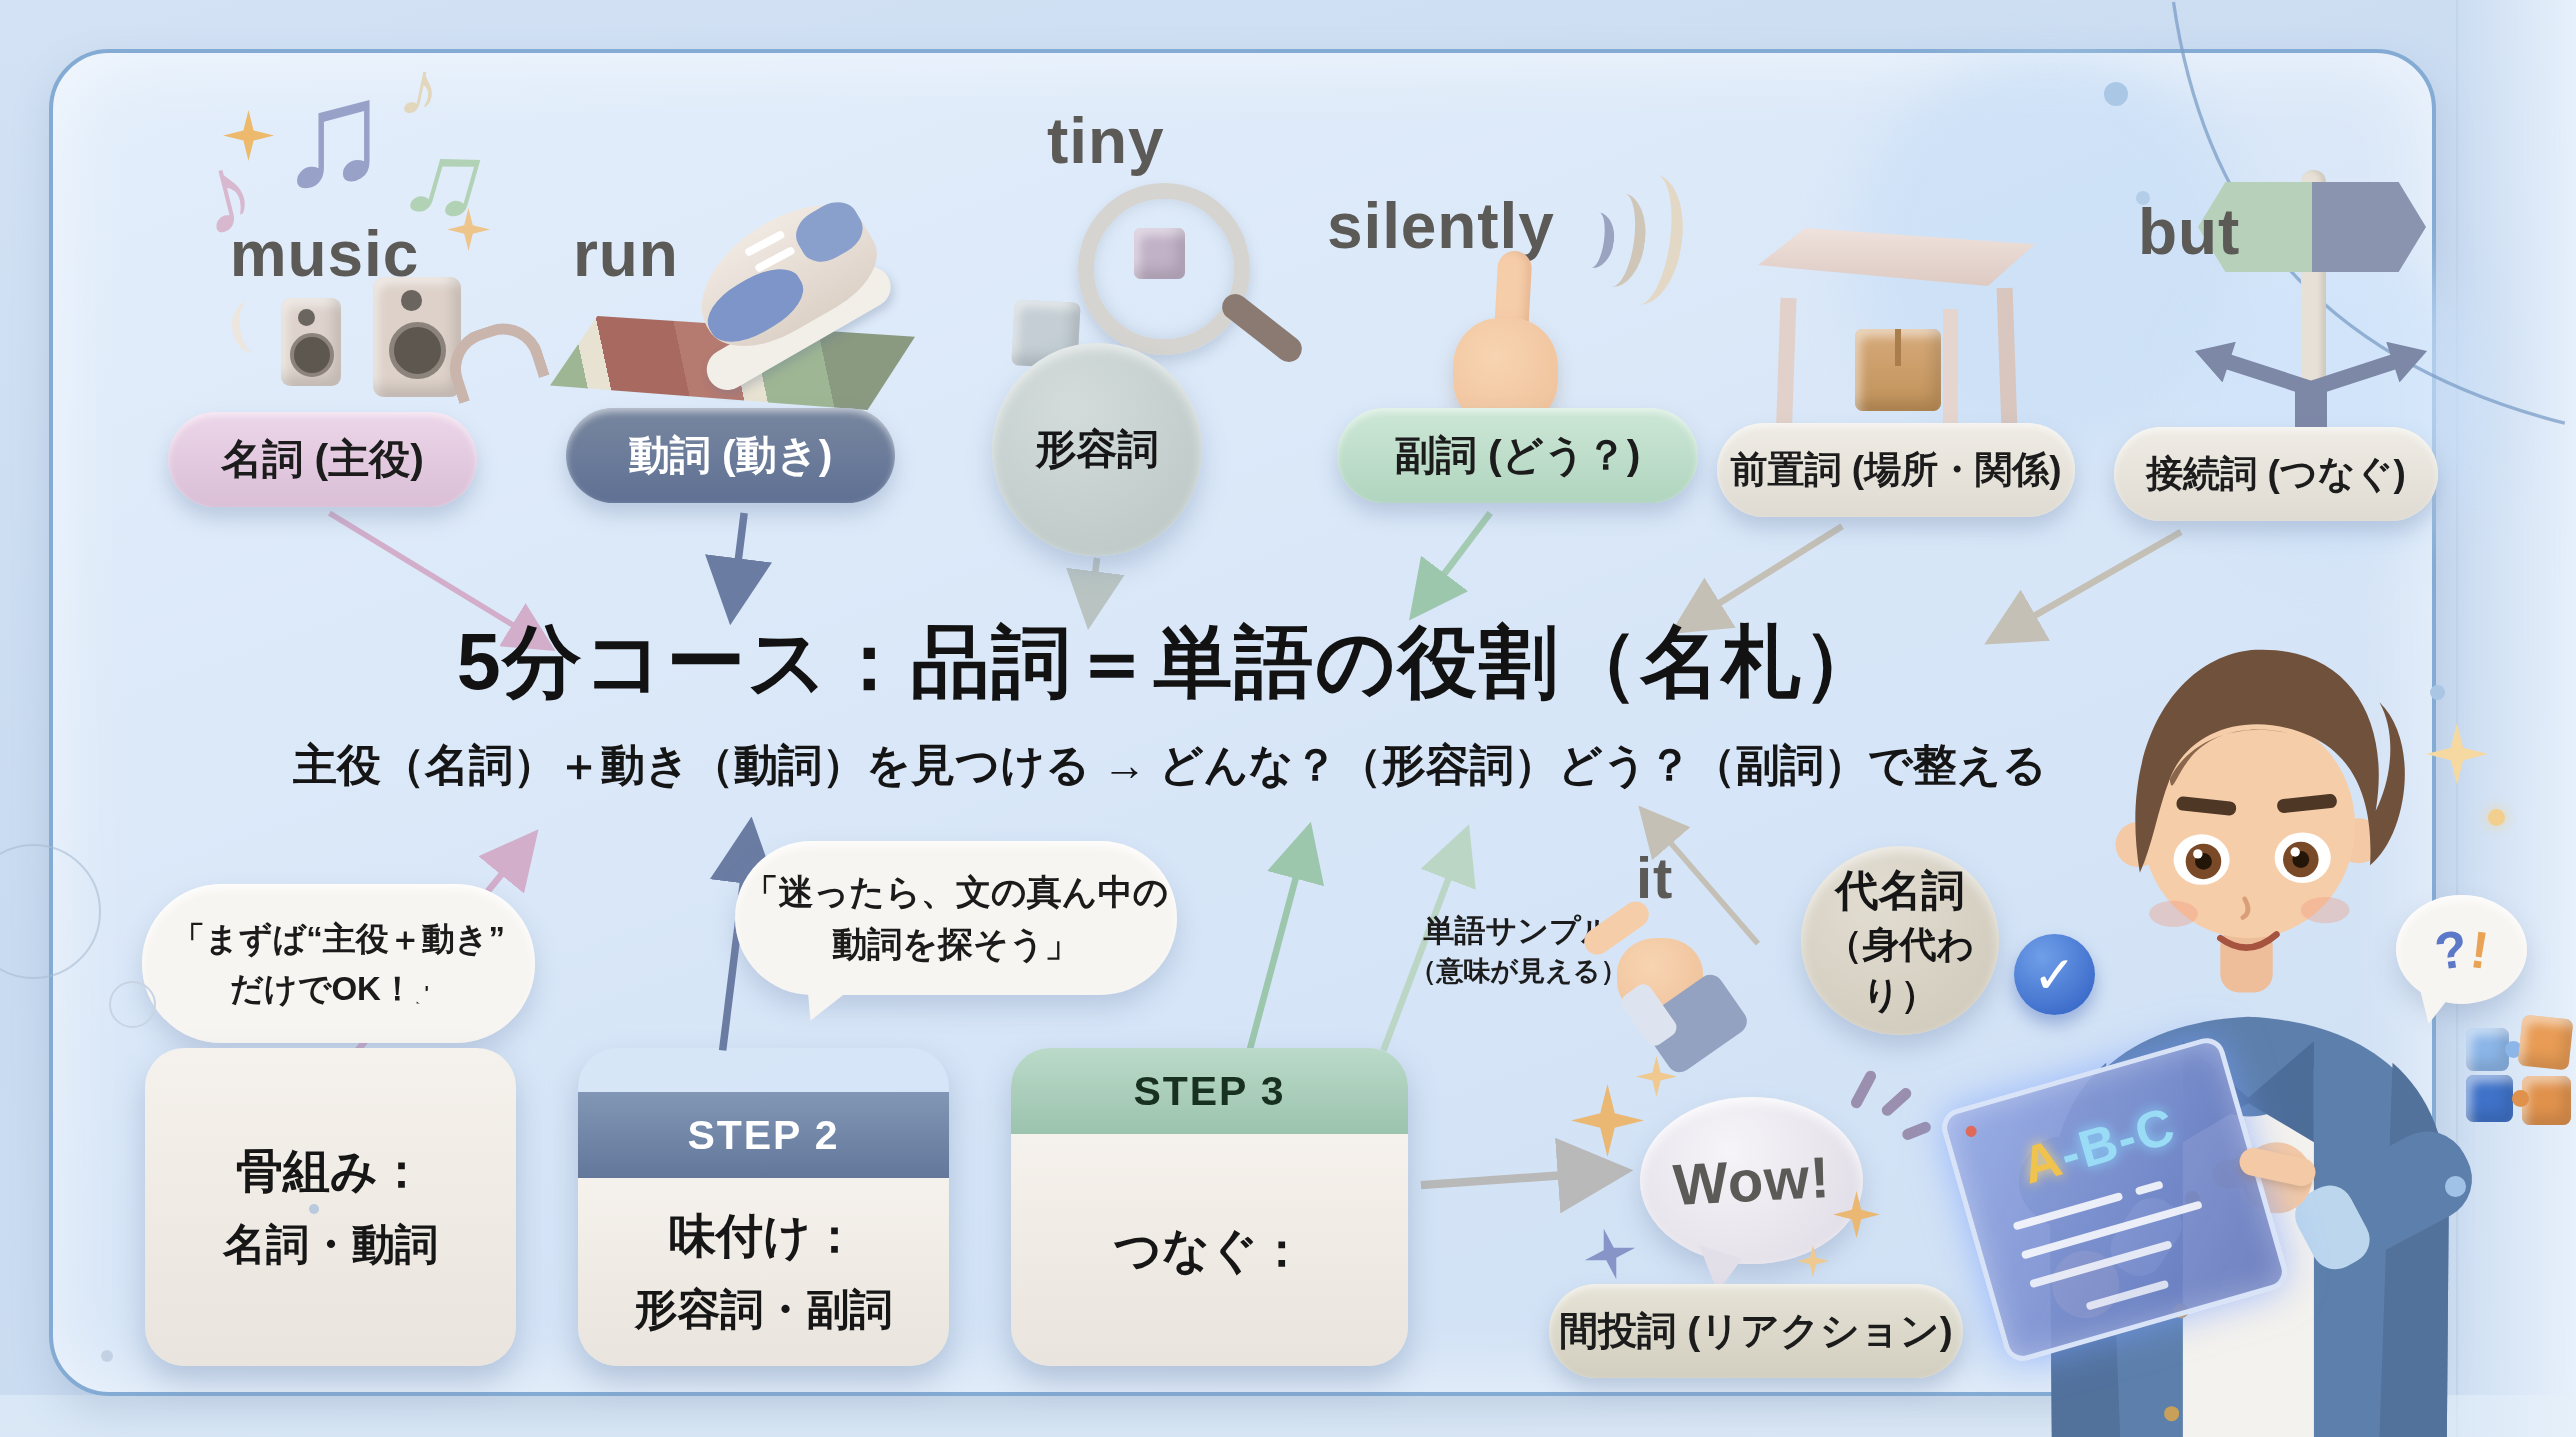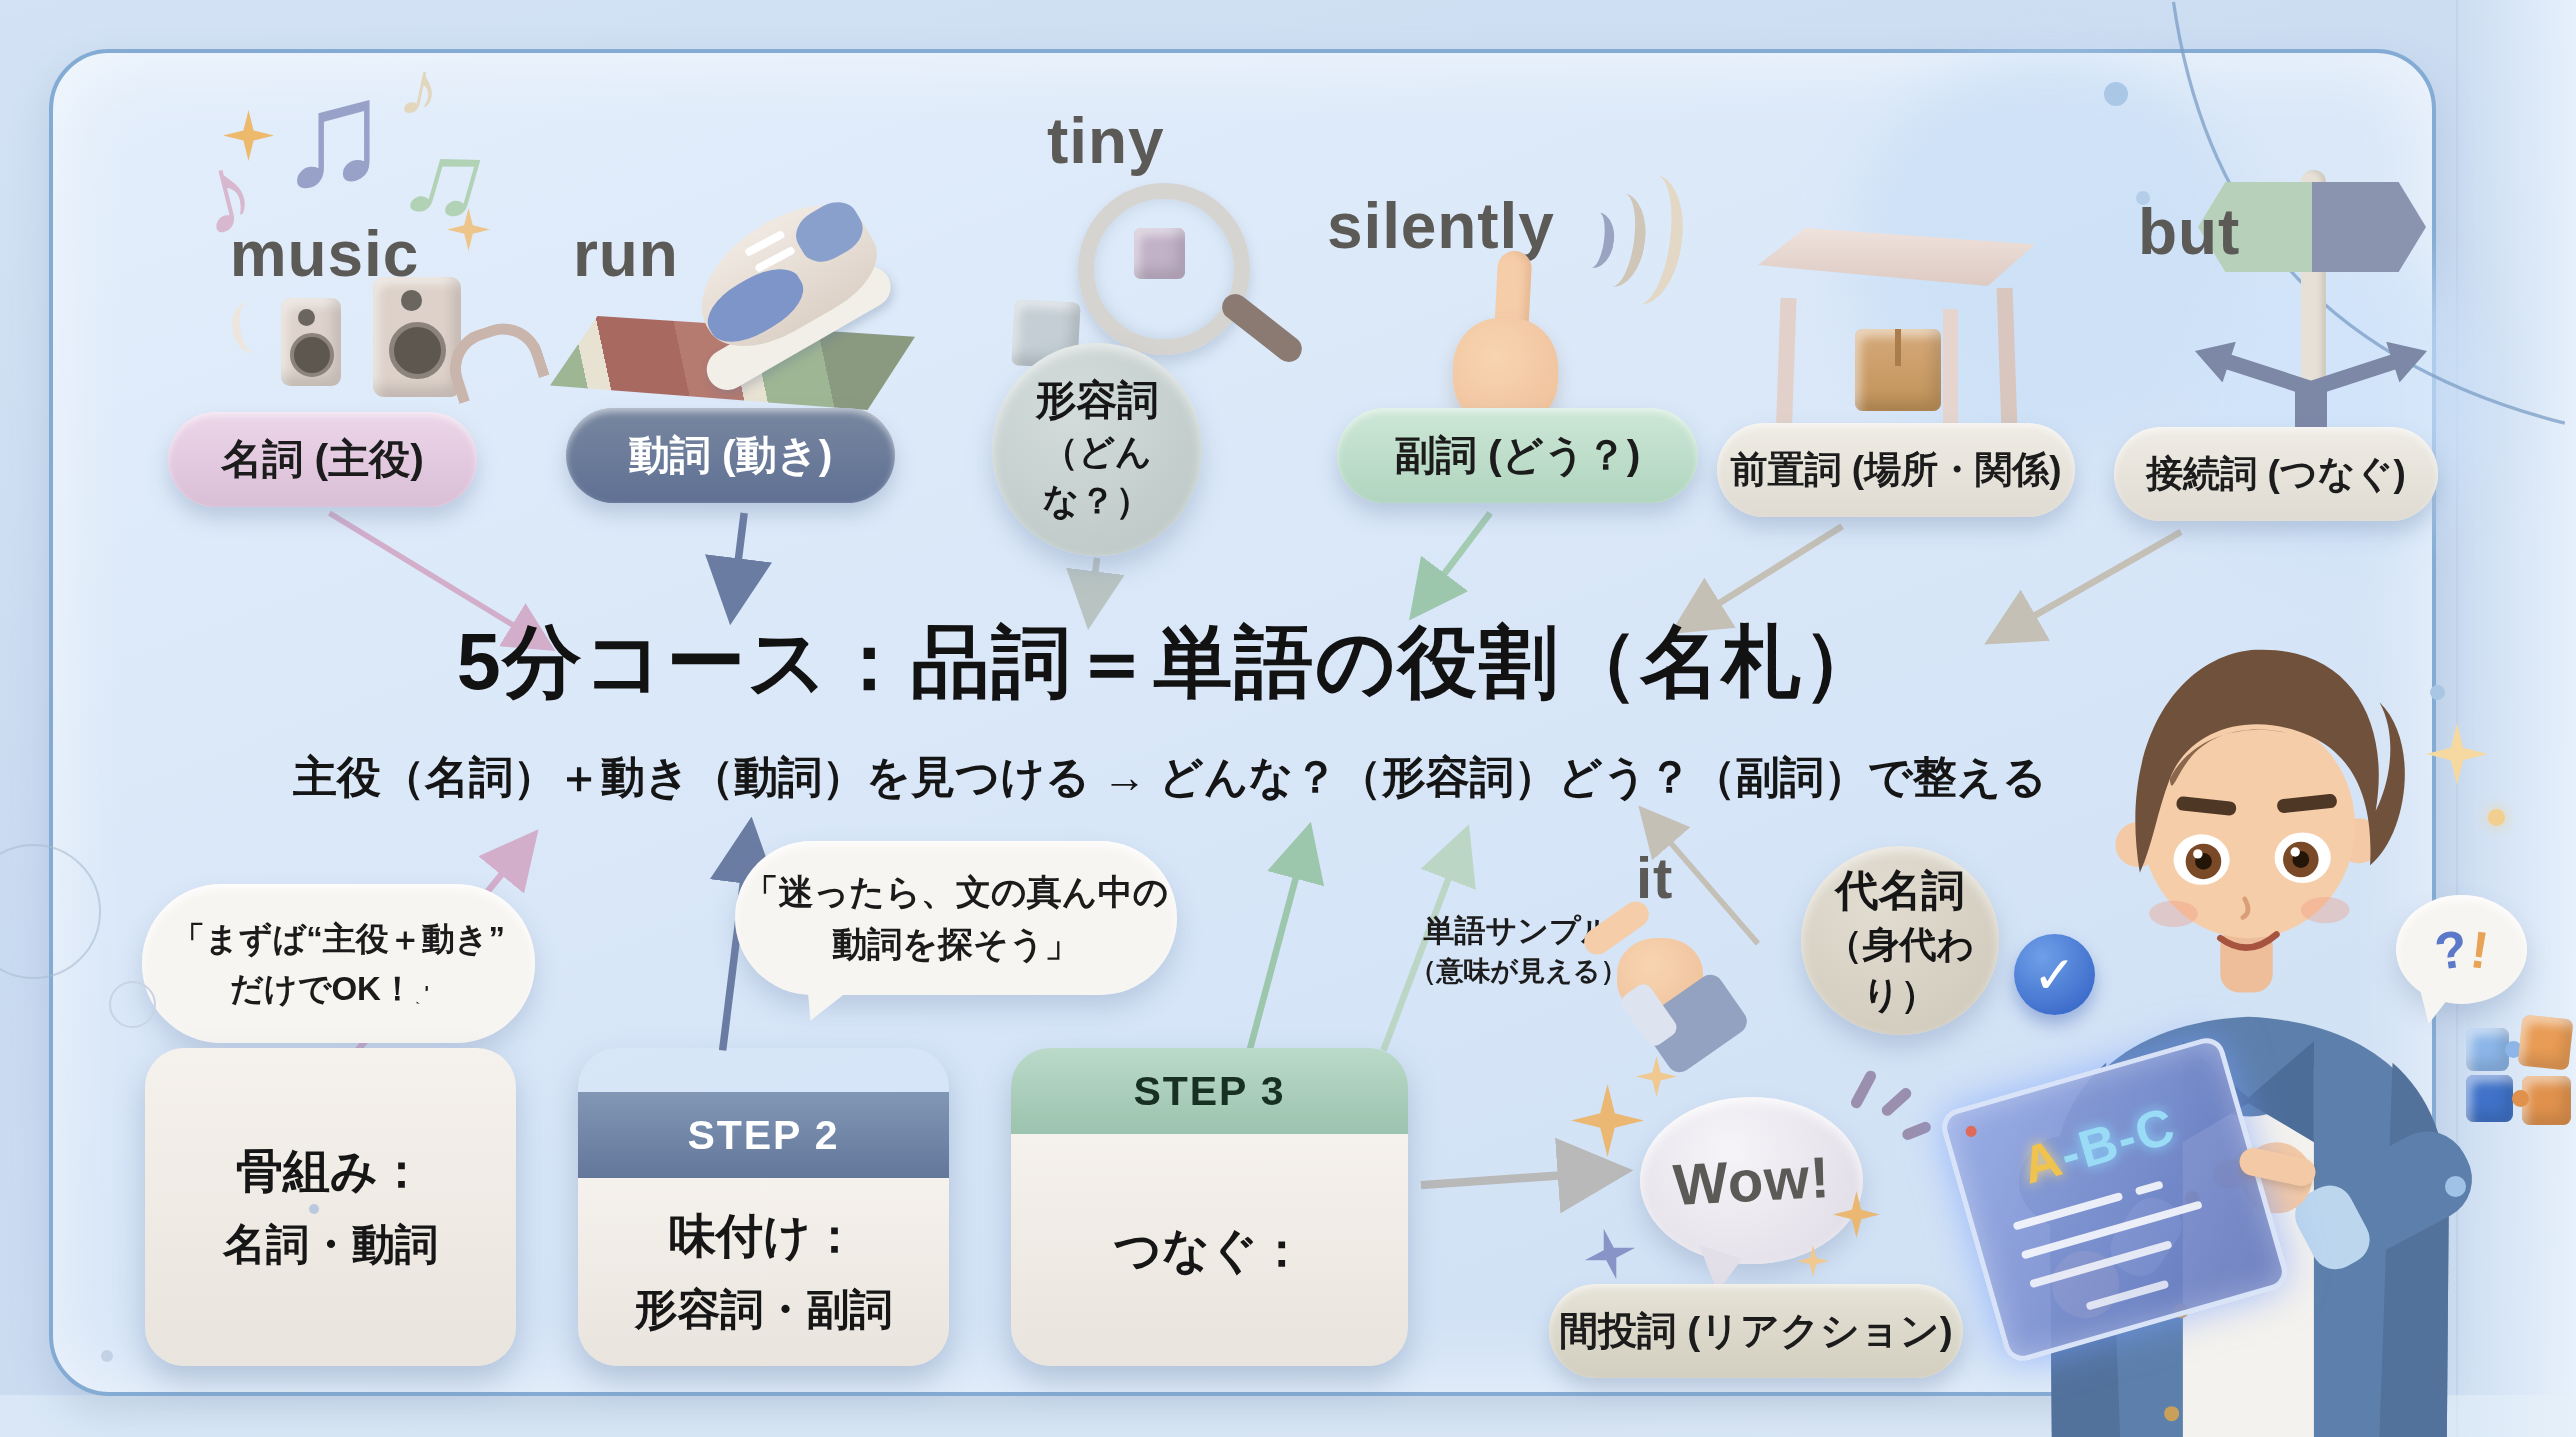--- a/index.html
+++ b/index.html
@@ -146,21 +146,20 @@
 </div>
 
 <div class="abs">
   <div class="abs word" style="left:1047px;top:104px;font-size:64px;">tiny</div>
   <div class="abs cube" style="left:1013px;top:301px;width:66px;height:66px;background:#c4ced4;border-radius:7.5px;transform:rotate(3deg);"></div>
   <div class="abs cube" style="left:1134px;top:228px;width:51px;height:51px;background:#c2b2c8;border-radius:6.6px;"></div>
   <div class="abs ring" style="left:1078px;top:183px;width:140px;height:140px;border:16px solid #d6d4d0;box-shadow:inset 0 0 15px rgba(140,160,180,.35),0 7.5px 13px rgba(120,140,170,.3);"></div>
   <div class="abs" style="left:1215px;top:315px;width:94px;height:26px;background:#8a7a72;border-radius:13px;transform:rotate(38deg);"></div>
   <div class="abs circle-label" style="left:992px;top:343px;width:210px;height:213px;background:radial-gradient(circle at 38% 30%,#d3dcda,#bac6c4);">
     <div style="font-size:41px;">形容詞</div>
-    <div style="font-size:36px;">（どんな？）</div>
   </div>
 </div>
 
 <div class="abs">
   <div class="abs word" style="left:1327px;top:189px;font-size:64px;">silently</div>
   <div class="abs" style="left:1576px;top:212px;width:28px;height:56px;border-right:10.3px solid #9aa3c0;border-radius:50%;transform:rotate(8deg);"></div>
   <div class="abs" style="left:1591px;top:193px;width:43px;height:94px;border-right:11.2px solid #cfc6b8;border-radius:50%;transform:rotate(8deg);"></div>
   <div class="abs" style="left:1612px;top:174px;width:58px;height:131px;border-right:12px solid #e3d8c6;border-radius:50%;transform:rotate(8deg);"></div>
   <div class="abs" style="left:1496px;top:251px;width:34px;height:94px;background:#f6cda9;border-radius:17px;transform:rotate(3deg);box-shadow:inset -5.6px 0 7.5px rgba(190,130,90,.25);"></div>
   <div class="abs" style="left:1453px;top:318px;width:105px;height:110px;background:radial-gradient(circle at 40% 35%,#f8d4b2,#edbf97);border-radius:44%;box-shadow:0 9.4px 17px rgba(140,110,90,.25);"></div>
@@ -182,21 +181,21 @@
   <div class="abs" style="left:2301px;top:170px;width:25px;height:243px;background:#e6e0d6;border-radius:12px;box-shadow:inset -4.7px 0 5.6px rgba(120,110,100,.2);"></div>
   <div class="abs" style="left:2198px;top:182px;width:228px;height:90px;background:linear-gradient(90deg,#b7d0ba 0 50%,#8b94ae 50% 100%);clip-path:polygon(0 50%,12% 0,88% 0,100% 50%,88% 100%,12% 100%);box-shadow:0 9.4px 15px rgba(110,130,160,.3);"></div>
   <div class="abs" style="left:2192px;top:348px;width:120px;height:43px;background:#7d87a6;clip-path:polygon(0 50%,30% 0,30% 32%,100% 32%,100% 68%,30% 68%,30% 100%);transform:rotate(18deg);"></div>
   <div class="abs" style="left:2310px;top:348px;width:120px;height:43px;background:#7d87a6;clip-path:polygon(0 50%,30% 0,30% 32%,100% 32%,100% 68%,30% 68%,30% 100%);transform:rotate(-18deg) scaleX(-1);"></div>
   <div class="abs" style="left:2295px;top:382px;width:32px;height:75px;background:#7d87a6;border-radius:9.4px;"></div>
   <div class="abs word" style="left:2138px;top:195px;font-size:64px;">but</div>
   <div class="abs pill" style="left:2114px;top:427px;width:324px;height:94px;background:linear-gradient(180deg,#efece5,#dfdbd2);font-size:37px;">接続詞 (つなぐ)</div>
 </div>
 
 <div class="abs title" style="left:234px;top:610px;width:1872px;">5分コース：品詞＝単語の役割（名札）</div>
-<div class="abs subtitle" style="left:234px;top:736px;width:1872px;margin-top:12px;">主役（名詞）＋動き（動詞）を見つける → どんな？（形容詞）どう？（副詞）で整える</div>
+<div class="abs subtitle" style="left:234px;top:736px;width:1872px;">主役（名詞）＋動き（動詞）を見つける → どんな？（形容詞）どう？（副詞）で整える</div>
 
 <div class="abs bubble" style="left:142px;top:841px;width:393px;height:159px;font-size:33px;line-height:1.5;margin-top:43px;">
   <div>「まずば“主役＋動き”</div>
   <div>だけでOK！」</div>
 </div>
 <div class="tail" style="left:412px;top:990px;border-width:34px 13px 0 28px;border-color:#f7f5f1 transparent transparent transparent;transform:rotate(-14deg);"></div>
 
 <div class="abs bubble" style="left:735px;top:841px;width:442px;height:154px;font-size:35px;line-height:1.5;">
   <div>「迷ったら、文の真ん中の</div>
   <div>動詞を探そう」</div>

